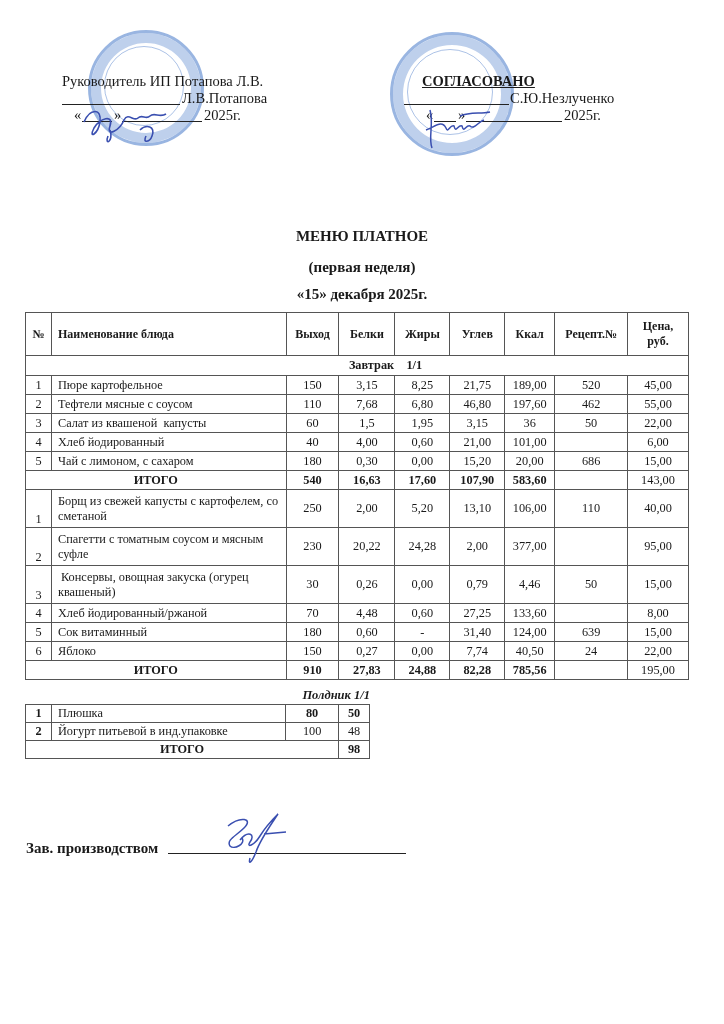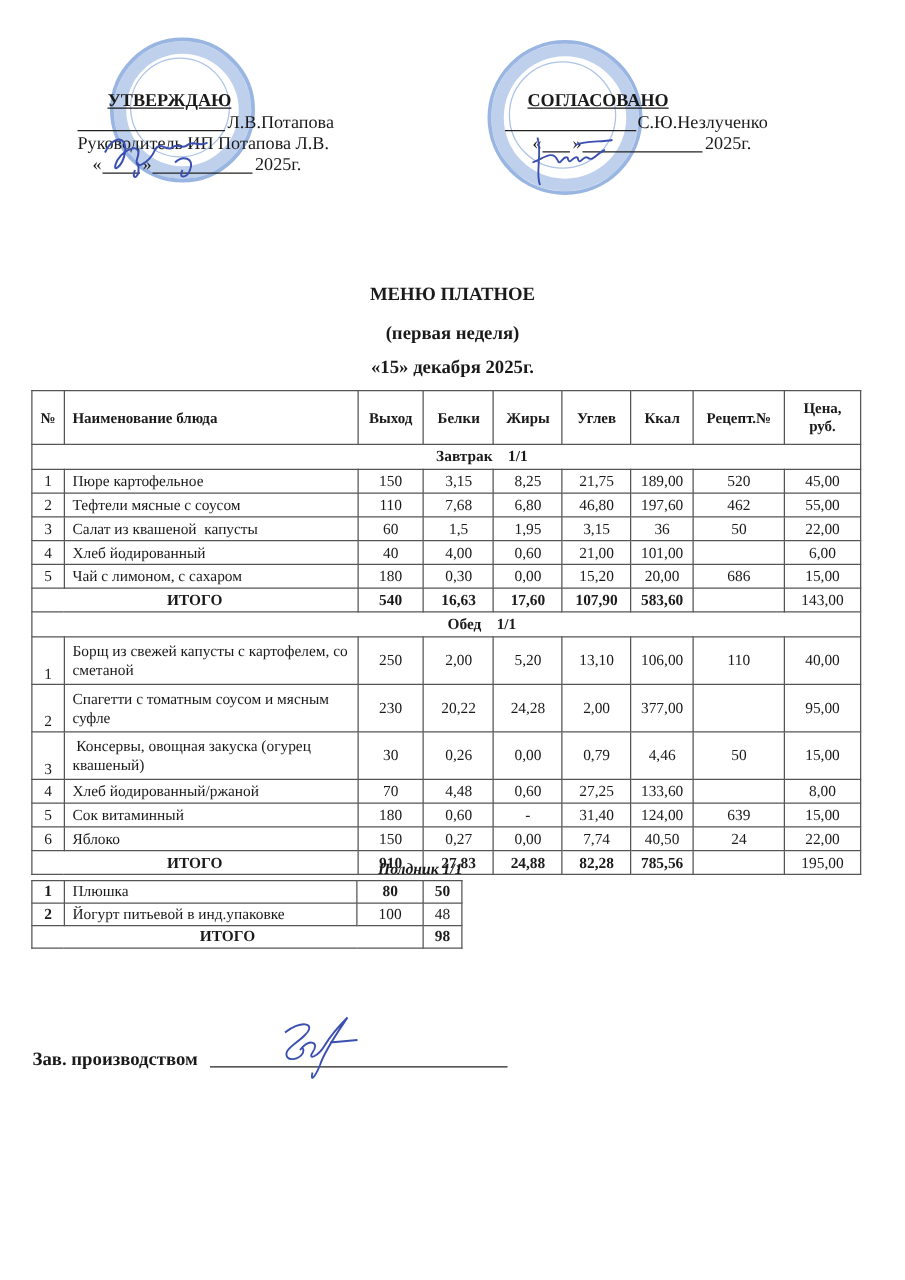--- a/index.html
+++ b/index.html
@@ -30,26 +30,25 @@
 </head>
 <body>
 
 <div class="stamp" style="left:88px;top:30px;width:110px;height:110px;"></div>
 <div class="stamp-inner" style="left:104px;top:46px;width:78px;height:78px;"></div>
 
 <div class="stamp" style="left:390px;top:32px;width:118px;height:118px;"></div>
 <div class="stamp-inner" style="left:407px;top:49px;width:84px;height:84px;"></div>
 
 <div class="hdr-block" style="left:62px;top:73px;width:260px;">
-  <div class="title" style="padding-left:24px;text-decoration:underline;">УТВЕРЖДАЮ</div>
+  <div>Руководитель ИП Потапова Л.В.</div>
   <div style="position:relative;height:17px;">
     <span style="position:absolute;left:0;width:118px;top:14px;border-bottom:1px solid #222;"></span>
     <span style="position:absolute;left:120px;">Л.В.Потапова</span>
   </div>
-  <div>Руководитель ИП Потапова Л.В.</div>
   <div style="position:relative;height:17px;">
     <span style="position:absolute;left:12px;">«</span>
     <span style="position:absolute;left:20px;width:30px;top:14px;border-bottom:1px solid #222;"></span>
     <span style="position:absolute;left:52px;">»</span>
     <span style="position:absolute;left:60px;width:80px;top:14px;border-bottom:1px solid #222;"></span>
     <span style="position:absolute;left:142px;">2025г.</span>
   </div>
 </div>
 
 <svg class="sig" style="left:80px;top:100px;" width="110" height="50" viewBox="0 0 110 50">
@@ -165,23 +164,20 @@
   <tr class="total">
     <td colspan="2">ИТОГО</td>
     <td>540</td>
     <td>16,63</td>
     <td>17,60</td>
     <td>107,90</td>
     <td>583,60</td>
     <td></td>
     <td style="font-weight:normal;">143,00</td>
   </tr>
-  <tr class="section">
-    <td colspan="9" style="text-align:center;padding-left:60px;white-space:pre;">Обед    1/1</td>
-  </tr>
 
   <tr class="tall">
     <td class="c num">1</td>
     <td class="name">Борщ из свежей капусты с картофелем, со сметаной</td>
     <td class="c">250</td>
     <td class="c">2,00</td>
     <td class="c">5,20</td>
     <td class="c">13,10</td>
     <td class="c">106,00</td>
     <td class="c">110</td>

